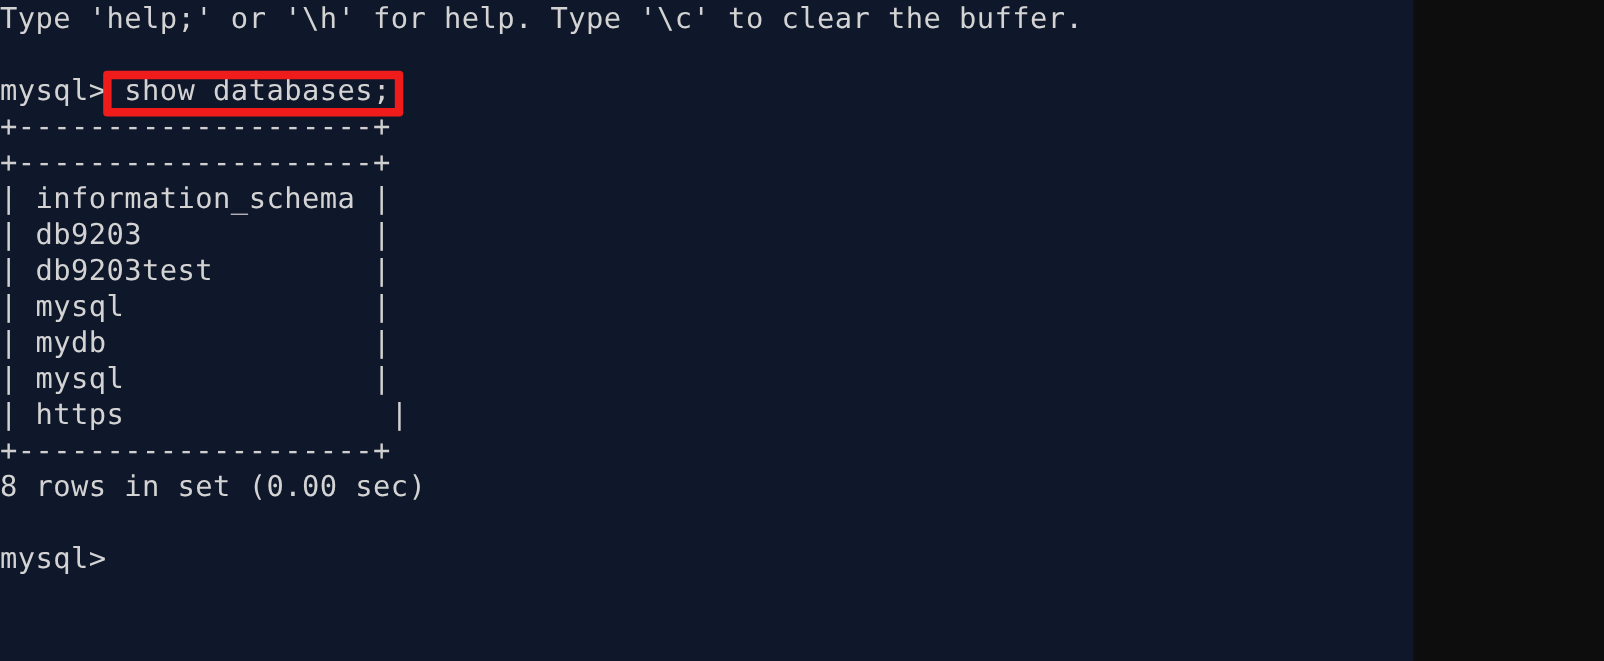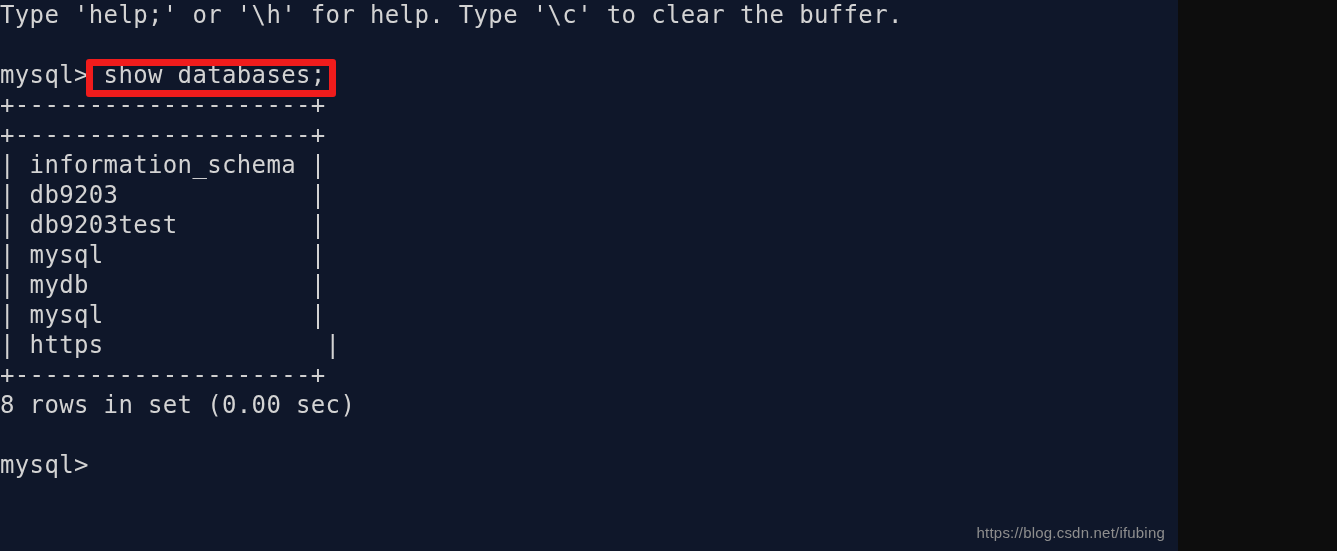--- a/index.html
+++ b/index.html
@@ -92,15 +92,14 @@
     <div class="line">8 rows in set (0.00 sec)</div>
 
     <div class="line blank"></div>
 
     <div class="line">mysql&gt;</div>
 
   </div>
 
   <div id="highlight-box"></div>
 
-  <div id="watermark">https://blog.csdn.net/ifubing</div>
 
 </div>
 
 </body></html>

